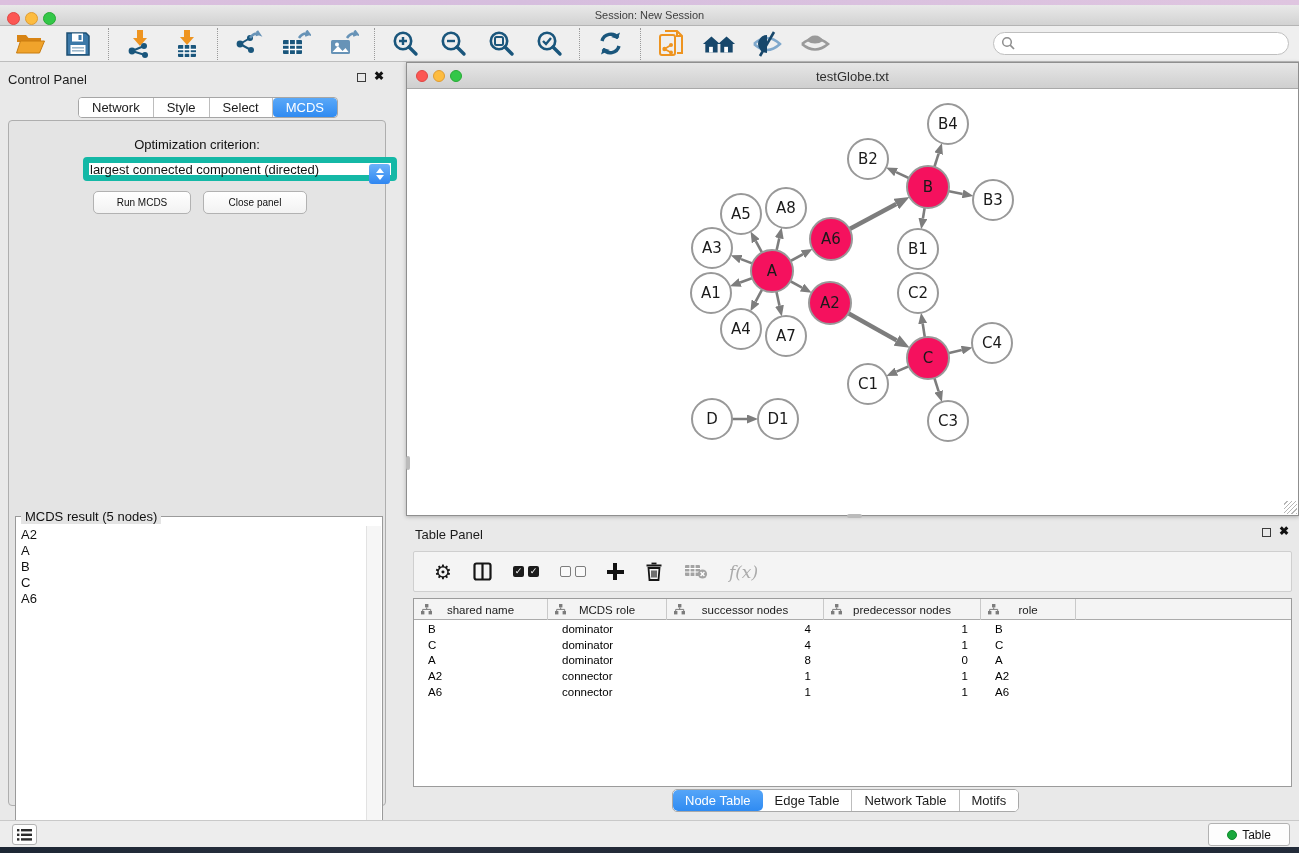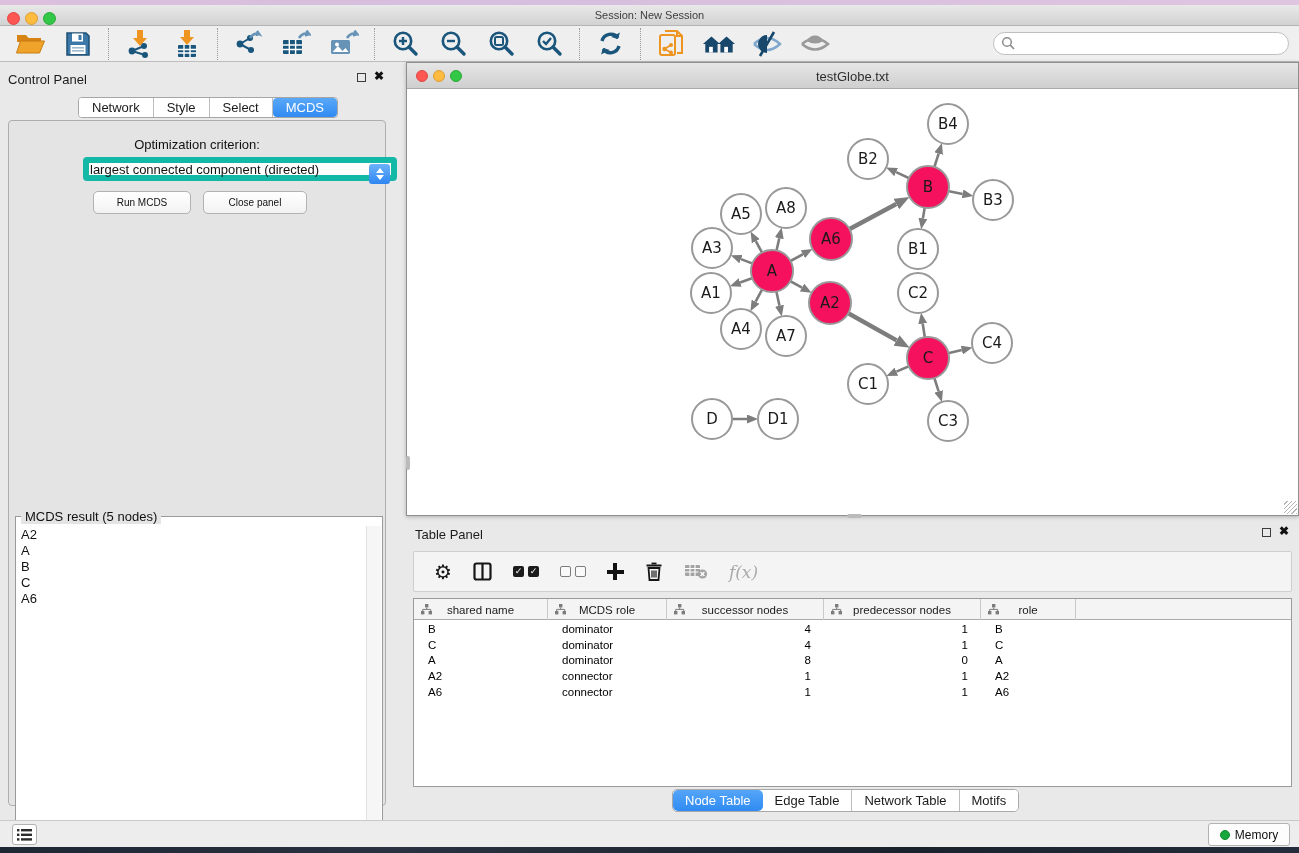--- a/index.html
+++ b/index.html
@@ -588,18 +588,18 @@
             <rect x="4" y="0" width="11" height="2.4"></rect>
             <rect x="0" y="4.6" width="2.4" height="2.4"></rect>
             <rect x="4" y="4.6" width="11" height="2.4"></rect>
             <rect x="0" y="9.2" width="2.4" height="2.4"></rect>
             <rect x="4" y="9.2" width="11" height="2.4"></rect>
           </g>
         </svg>
     </span>
     <span id="memory-btn">
       <span id="memory-dot"></span>
-      <span>Memory</span>
+      <span>Table</span>
     </span>
   </div>
 
   <div id="wall-bottom" class="abs"></div>
 </div>
 
 </body></html>

